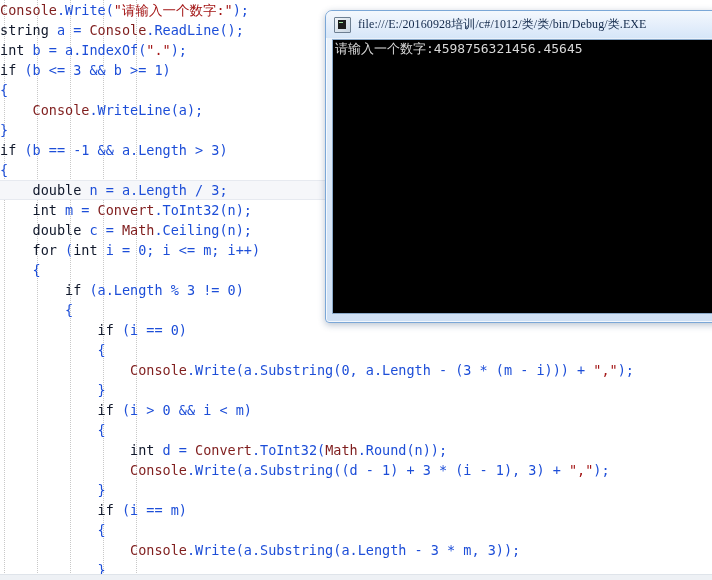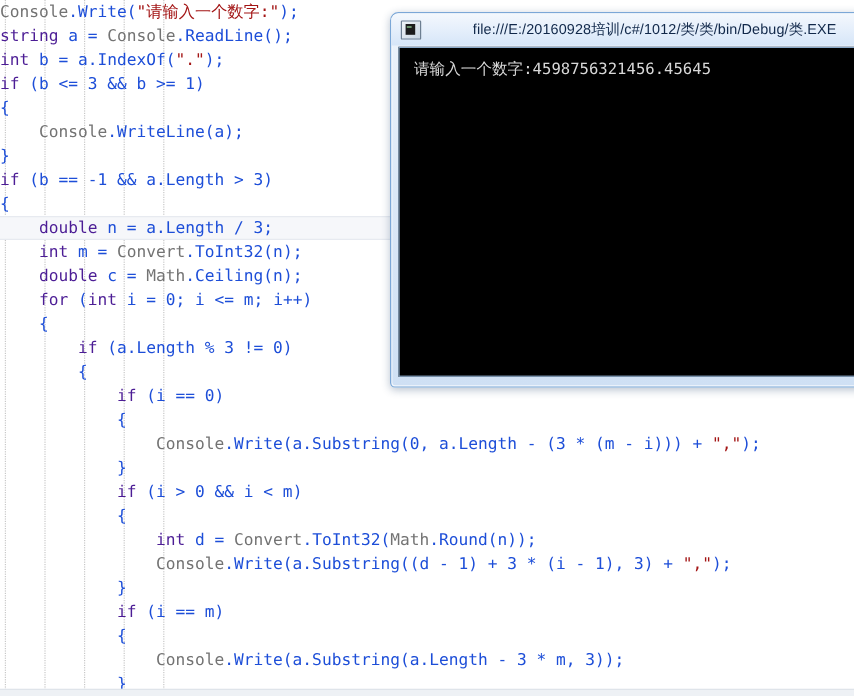--- a/index.html
+++ b/index.html
@@ -38,22 +38,22 @@
     line-height: 20px;
     white-space: pre;
     position: relative;
     padding-left: 0px;
   }
   .code-line.current {
     background: #f6f7fa;
     box-shadow: inset 0 1px 0 #e7eaf0, inset 0 -1px 0 #e7eaf0;
   }
   .tok-plain { color: #1d4ed8; }
-  .tok-kw    { color: #4c1d95; }
-  .tok-type  { color: #737373; }
+  .tok-kw    { color: #0f172a; }
+  .tok-type  { color: #7f1d1d; }
   .tok-str   { color: #a31515; }
 
   
   .indent-guide {
     position: absolute;
     top: 0;
     width: 1px;
     border-left: 1px dotted #c8c8c8;
     pointer-events: none;
   }
@@ -111,48 +111,47 @@
   }
   #console-icon::before {
     content: "";
     position: absolute;
     left: 4px; top: 4px;
     width: 4px; height: 1px;
     background: #9fe09f;
     z-index: 2;
   }
   #console-title-text {
-    font-family: Liberation Sans, sans-serif;
+    font-family: Liberation Serif, serif;
     font-size: 12px;
     color: #11284a;
     white-space: nowrap;
     overflow: hidden;
     text-overflow: clip;
     letter-spacing: 0.1px;
-    margin-left: 36px;
   }
   #console-body {
     position: absolute;
     left: 6px;
     top: 28px;
     right: 5px;
     bottom: 8px;
     background: #000000;
     border: 1px solid #8aa9c9;
     box-sizing: border-box;
     overflow: hidden;
   }
   #console-text {
     font-family: "DejaVu Sans Mono", "Liberation Mono", monospace;
     font-size: 13px;
     line-height: 16px;
     color: #d8d8d8;
     white-space: pre;
     padding: 1px 0 0 2px;
-    margin: 10px;
+    margin: 0;
   }
   .console-line { height: 16px; white-space: pre; }
   #caret {
     display: inline-block;
     width: 8px;
     height: 3px;
     background: #d8d8d8;
     vertical-align: baseline;
     margin-left: 1px;
     margin-bottom: 1px;

